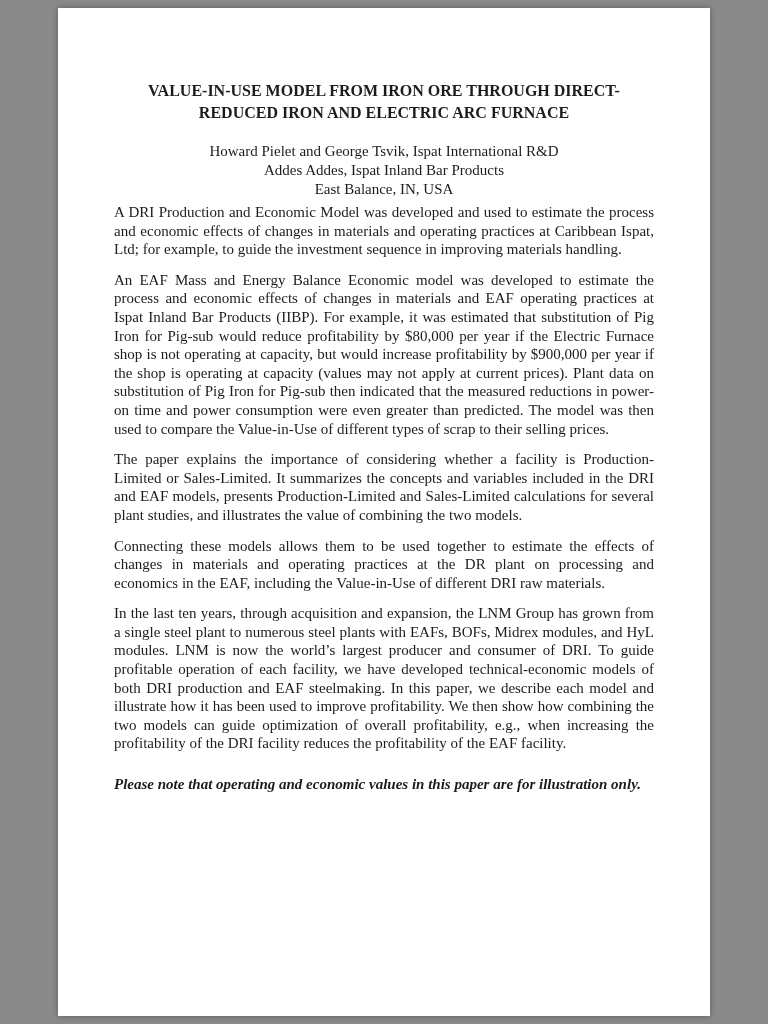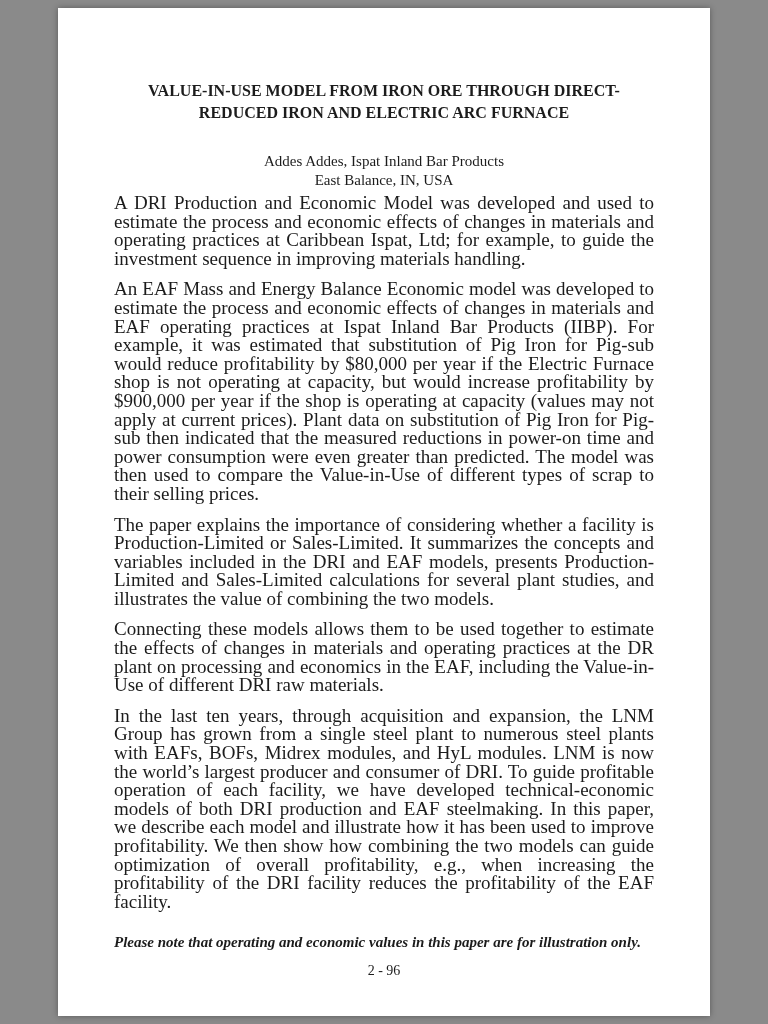--- a/index.html
+++ b/index.html
@@ -31,38 +31,38 @@
     padding: 72px 56px 40px 56px;
     display: flex;
     flex-direction: column;
     box-shadow: 0 0 6px rgba(0,0,0,0.35);
   }
   .title {
     text-align: center;
     font-weight: bold;
     font-size: 16px;
     line-height: 22px;
-    margin: 0 0 20px 0;
+    margin: 0 0 10px 0;
   }
   .authors {
     text-align: center;
     font-size: 15px;
     line-height: 19px;
     margin: 8px 0 4px 0;
   }
   .section-heading {
     font-weight: bold;
     font-size: 15.5px;
     line-height: 19px;
     margin: 14px 0 12px 0;
   }
   .section-heading.centered { text-align: center; }
   .section-heading.indented { text-align: left; padding-left: 30px; }
   p.body-text {
-    font-size: 19px;
+    font-size: 15px;
     line-height: 18.6px;
     text-align: justify;
     margin: 0 0 12px 0;
   }
   p.note-text {
     font-size: 15px;
     line-height: 19px;
     text-align: justify;
     font-weight: bold;
     font-style: italic;
@@ -81,31 +81,31 @@
 
 <div class="viewer">
   <div class="page">
 
     <div class="title">
       <div>VALUE-IN-USE MODEL FROM IRON ORE THROUGH DIRECT-</div>
       <div>REDUCED IRON AND ELECTRIC ARC FURNACE</div>
     </div>
 
     <div class="authors">
+      <div>Howard Pielet and George Tsvik, Ispat International R&amp;D</div>
       <div>Addes Addes, Ispat Inland Bar Products</div>
       <div>East Balance, IN, USA</div>
     </div>
 
 
     <p class="body-text">A DRI Production and Economic Model was developed and used to estimate the process and economic effects of changes in materials and operating practices at Caribbean Ispat, Ltd; for example, to guide the investment sequence in improving materials handling.</p>
     <p class="body-text">An EAF Mass and Energy Balance Economic model was developed to estimate the process and economic effects of changes in materials and EAF operating practices at Ispat Inland Bar Products (IIBP).  For example, it was estimated that substitution of Pig Iron for Pig-sub would reduce profitability by $80,000 per year if the Electric Furnace shop is not operating at capacity, but would increase profitability by $900,000 per year if the shop is operating at capacity (values may not apply at current prices).  Plant data on substitution of Pig Iron for Pig-sub then indicated that the measured reductions in power-on time and power consumption were even greater than predicted.  The model was then used to compare the Value-in-Use of different types of scrap to their selling prices.</p>
     <p class="body-text">The paper explains the importance of considering whether a facility is Production-Limited or Sales-Limited.  It summarizes the concepts and variables included in the DRI and EAF models, presents Production-Limited and Sales-Limited calculations for several plant studies, and illustrates the value of combining the two models.</p>
     <p class="body-text">Connecting these models allows them to be used together to estimate the effects of changes in materials and operating practices at the DR plant on processing and economics in the EAF, including the Value-in-Use of different DRI raw materials.</p>
 
 
     <p class="body-text">In the last ten years, through acquisition and expansion, the LNM Group has grown from a single steel plant to numerous steel plants with EAFs, BOFs, Midrex modules, and HyL modules.  LNM is now the world’s largest producer and consumer of DRI. To guide profitable operation of each facility, we have developed technical-economic models of both DRI production and EAF steelmaking.    In this paper, we describe each model and illustrate how it has been used to improve profitability.  We then show how combining the two models can guide optimization of overall profitability, e.g., when increasing the profitability of the DRI facility reduces the profitability of the EAF facility.</p>
 
     <p class="note-text">Please note that operating and economic values in this paper are for illustration only.</p>
 
-    <div class="footer">2 - 96</div>
 
   </div>
 </div>
 
 </body></html>

